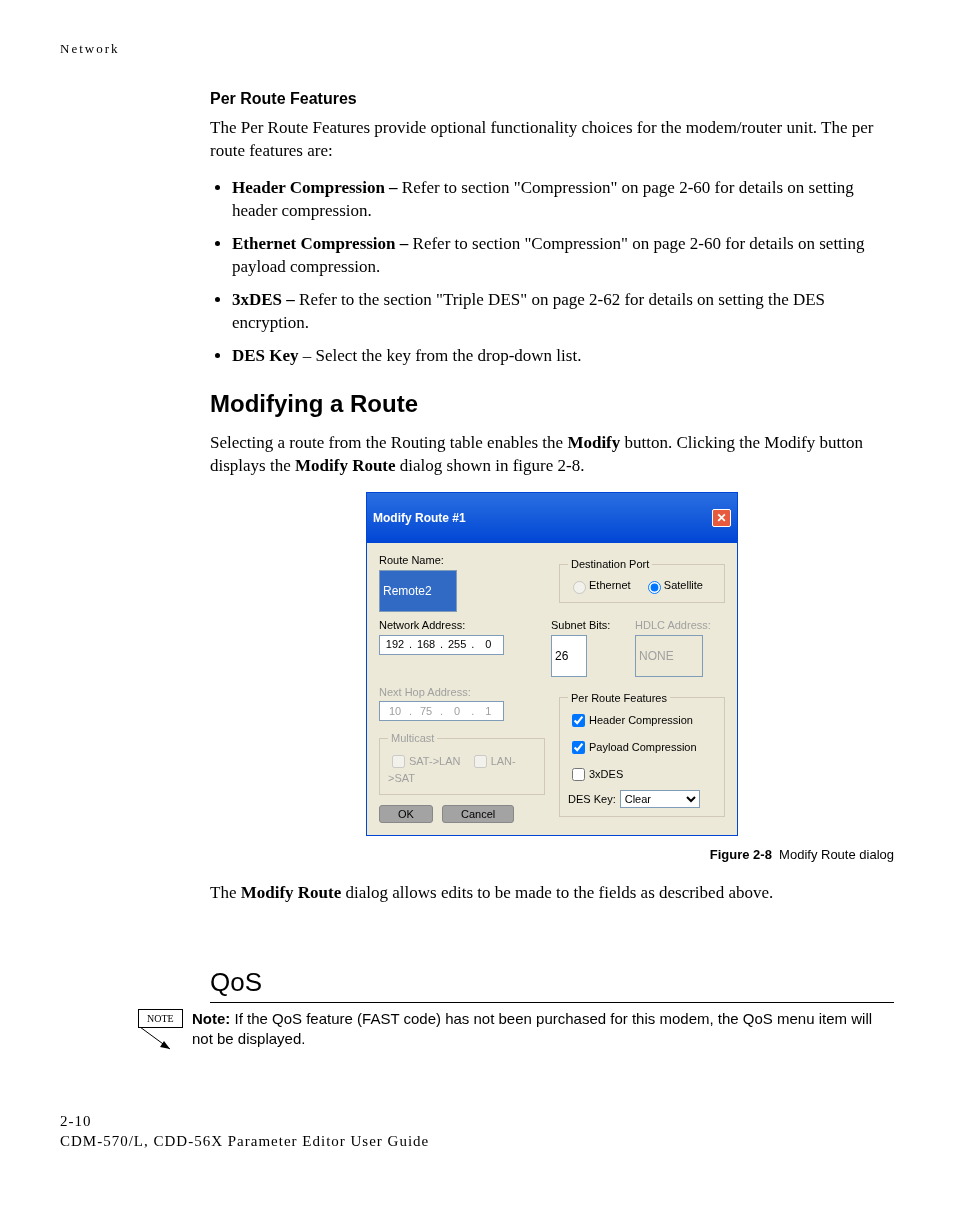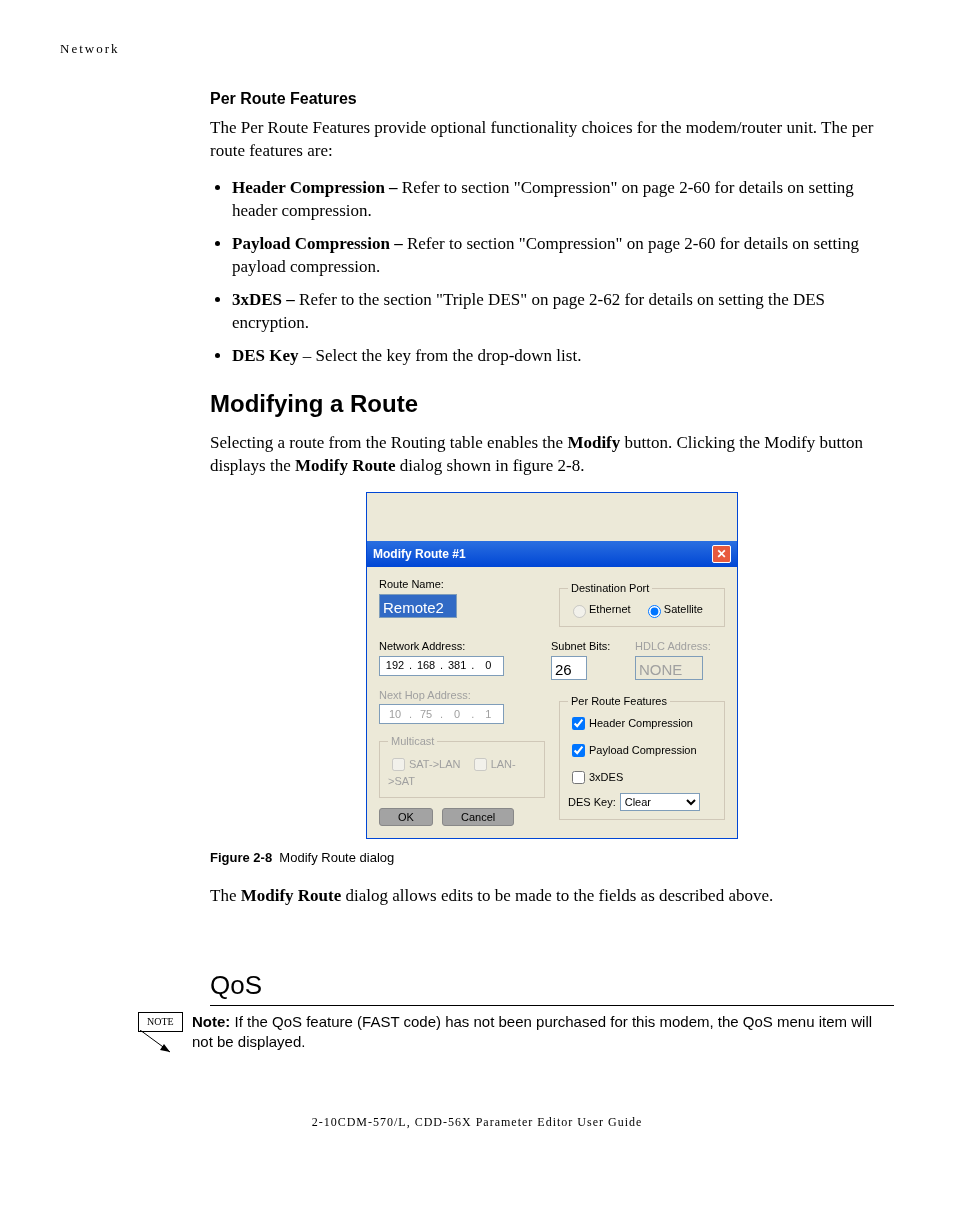--- a/index.html
+++ b/index.html
@@ -45,46 +45,45 @@
   }
   .h2 {
     font-family: Arial, Helvetica, sans-serif;
     font-weight: normal;
     font-size: 26px;
     margin: 60px 0 4px 0;
     border-bottom: 1px solid #000;
     padding-bottom: 2px;
   }
   .fig-caption {
-    text-align: left;
+    text-align: right;
     font-family: Arial, Helvetica, sans-serif;
     font-size: 13px;
     margin: 10px 0 18px 0;
   }
   .fig-caption b { font-weight: bold; }
   
   .dialog {
     width: 370px;
     margin: 14px auto 0 auto;
     border: 1px solid #0046d5;
     font-family: Tahoma, Arial, sans-serif;
     font-size: 11px;
     background: #ece9d8;
   }
   .dialog-title {
     background: linear-gradient(#2a6fe0, #0046d5);
     color: #fff;
     font-weight: bold;
     font-size: 12px;
-    padding: 4px 6px;
+    padding: 16px 6px;
     display: flex;
     align-items: center;
     justify-content: space-between;
     font-family: Tahoma, Arial, sans-serif;
-    margin-top: 48px;
   }
   .close-x {
     background: #e85a3e;
     border: 1px solid #fff;
     width: 17px;
     height: 16px;
     display: inline-flex;
     align-items: center;
     justify-content: center;
     font-weight: bold;
@@ -96,24 +95,24 @@
     padding: 10px 12px 12px 12px;
   }
   .row { display: flex; gap: 14px; }
   .col { flex: 1; }
   .lbl { color: #000; display: block; margin-bottom: 2px; }
   .lbl.disabled { color: #a0a0a0; }
   .input-text {
     border: 1px solid #7f9db9;
     background: #fff;
     color: #000;
-    padding: 3px 3px;
+    padding: 12px 3px;
     height: 16px;
     font-family: Tahoma, Arial, sans-serif;
-    font-size: 15px;
+    font-size: 12px;
   }
   .input-text.selected {
     background: #316ac5;
     color: #fff;
   }
   .input-text.readonly {
     background: #ece9d8;
     color: #a0a0a0;
   }
   .ip-box {
@@ -190,40 +189,41 @@
     position: absolute;
     left: 10px;
     top: 18px;
   }
   .note-text {
     font-family: Liberation Sans, sans-serif;
     font-size: 15px;
   }
   .footer {
     display: flex;
-    justify-content: center;
+    justify-content: flex-end;
     margin-top: 60px;
     font-family: "Times New Roman", serif;
-    font-size: 12px;
+    font-size: 15px;
     letter-spacing: 1px;
+    flex-direction: column;
   }
   .des-row { display:flex; align-items:center; gap:4px; margin-top:6px;}
 </style>
 </head>
 <body>
 
 <div class="section-header">Network</div>
 
 <div class="content">
 
   <div class="h4">Per Route Features</div>
   <p class="para">The Per Route Features provide optional functionality choices for the modem/router unit. The per route features are:</p>
   <ul class="bullets">
     <li><b>Header Compression – </b><span>Refer to section "Compression" on page 2-60 for details on setting header compression.</span></li>
-    <li><b>Payload Compression – </b><span>Refer to section "Compression" on page 2-60 for details on setting payload compression.</span></li>
+    <li><b>Ethernet Compression – </b><span>Refer to section "Compression" on page 2-60 for details on setting payload compression.</span></li>
     <li><b>3xDES – </b><span>Refer to the section "Triple DES" on page 2-62 for details on setting the DES encryption.</span></li>
     <li><b>DES Key</b><span> – Select the key from the drop-down list.</span></li>
   </ul>
 
   <div class="h3">Modifying a Route</div>
   <p class="para">
     <span>Selecting a route from the Routing table enables the </span><b>Modify</b><span> button. Clicking the Modify button displays the </span><b>Modify Route</b><span> dialog shown in figure 2-8.</span>
   </p>
 
   <div class="dialog">
@@ -248,21 +248,21 @@
       </div>
 
       <div class="row" style="margin-top:6px;">
         <div class="col">
           <span class="lbl">Network Address:</span>
           <span class="ip-box">
             <span class="ip-seg">192</span>
               <span class="ip-dot">.</span>
             <span class="ip-seg">168</span>
               <span class="ip-dot">.</span>
-            <span class="ip-seg">381</span>
+            <span class="ip-seg">255</span>
               <span class="ip-dot">.</span>
             <span class="ip-seg">0</span>
           </span>
         </div>
         <div style="width:70px;">
           <span class="lbl">Subnet Bits:</span>
           <span class="input-text" style="display:inline-block;width:28px;">26</span>
         </div>
         <div style="width:90px;">
           <span class="lbl disabled">HDLC Address:</span>

